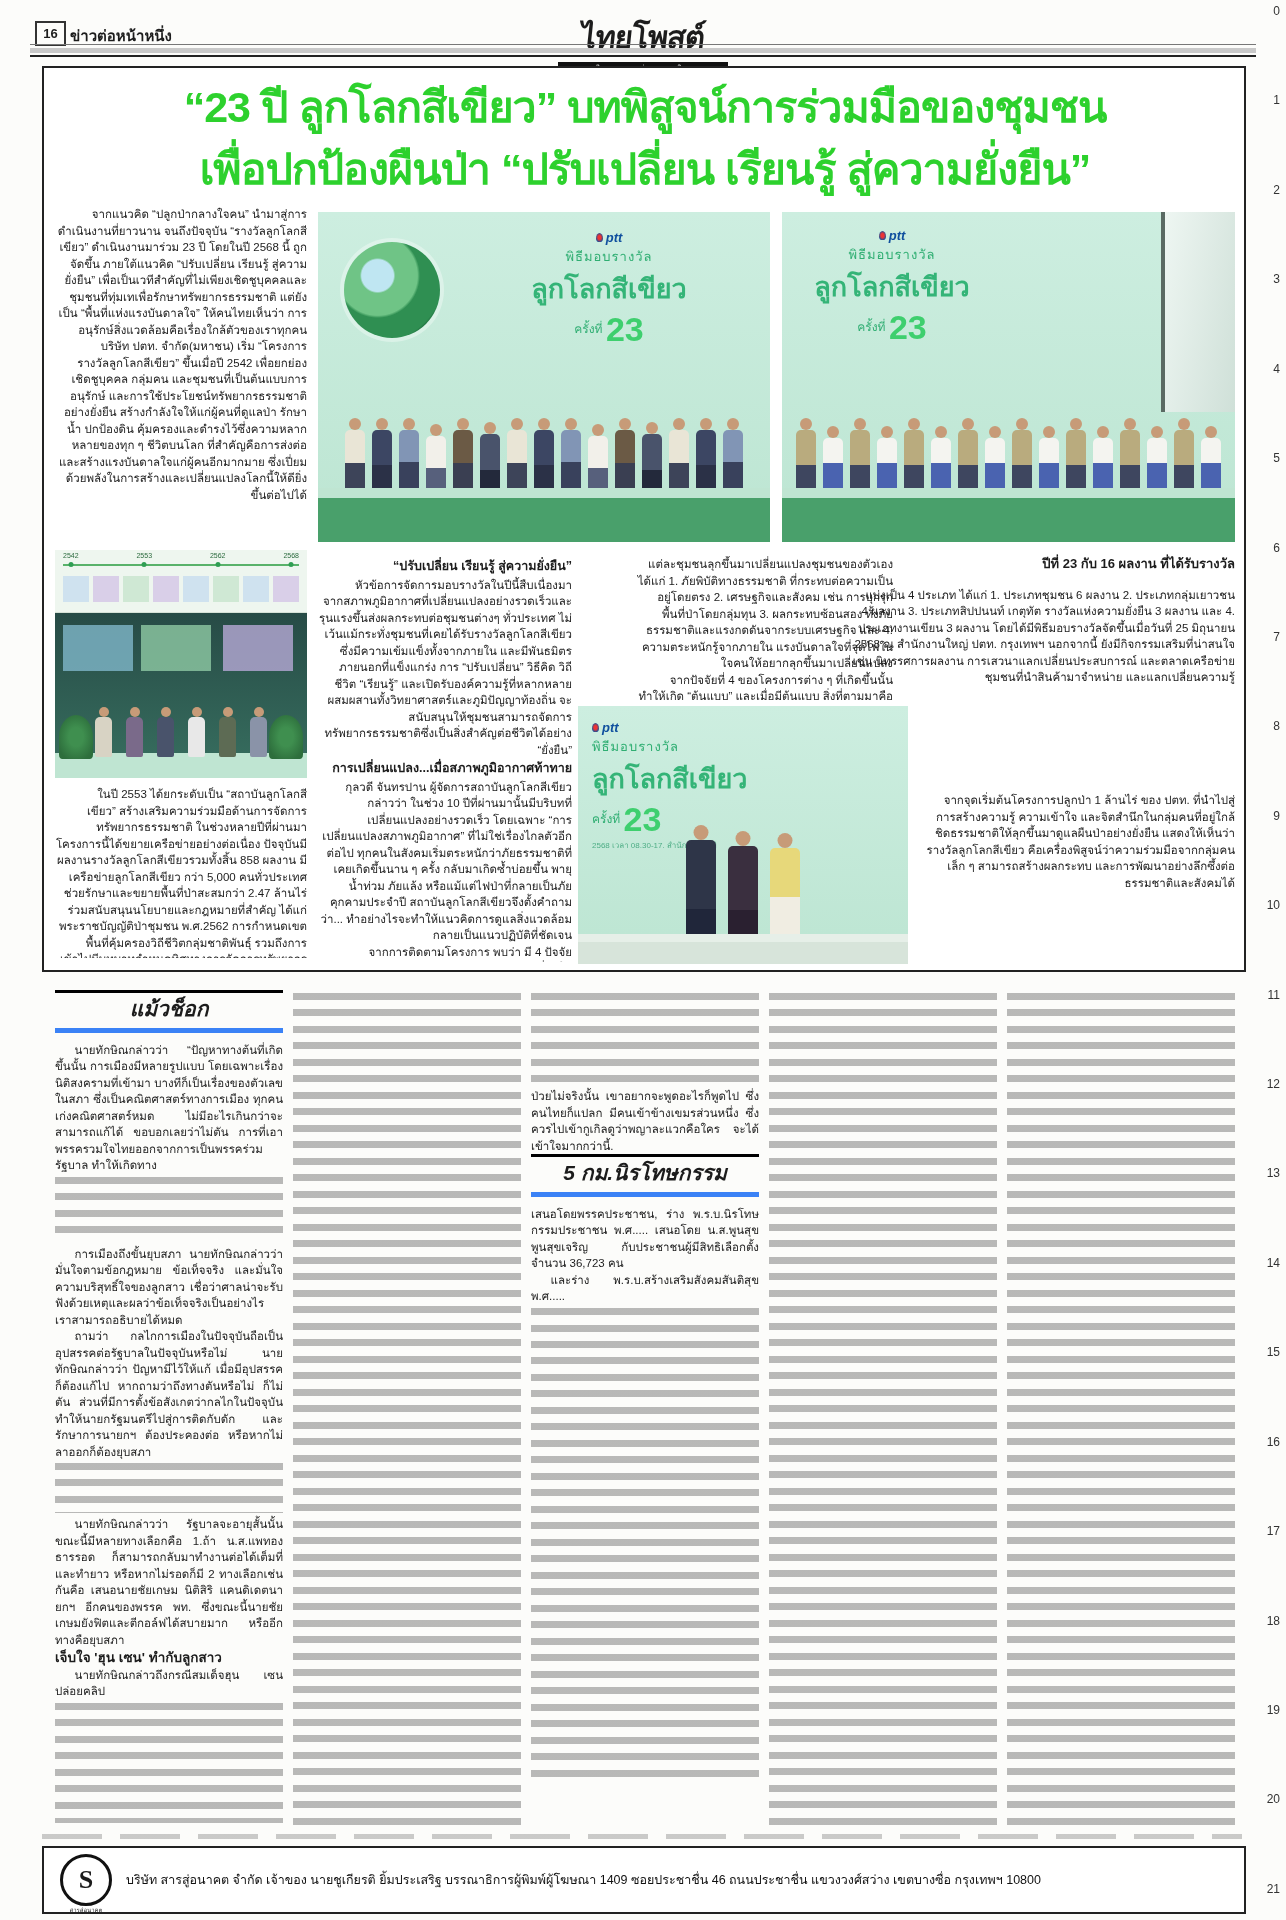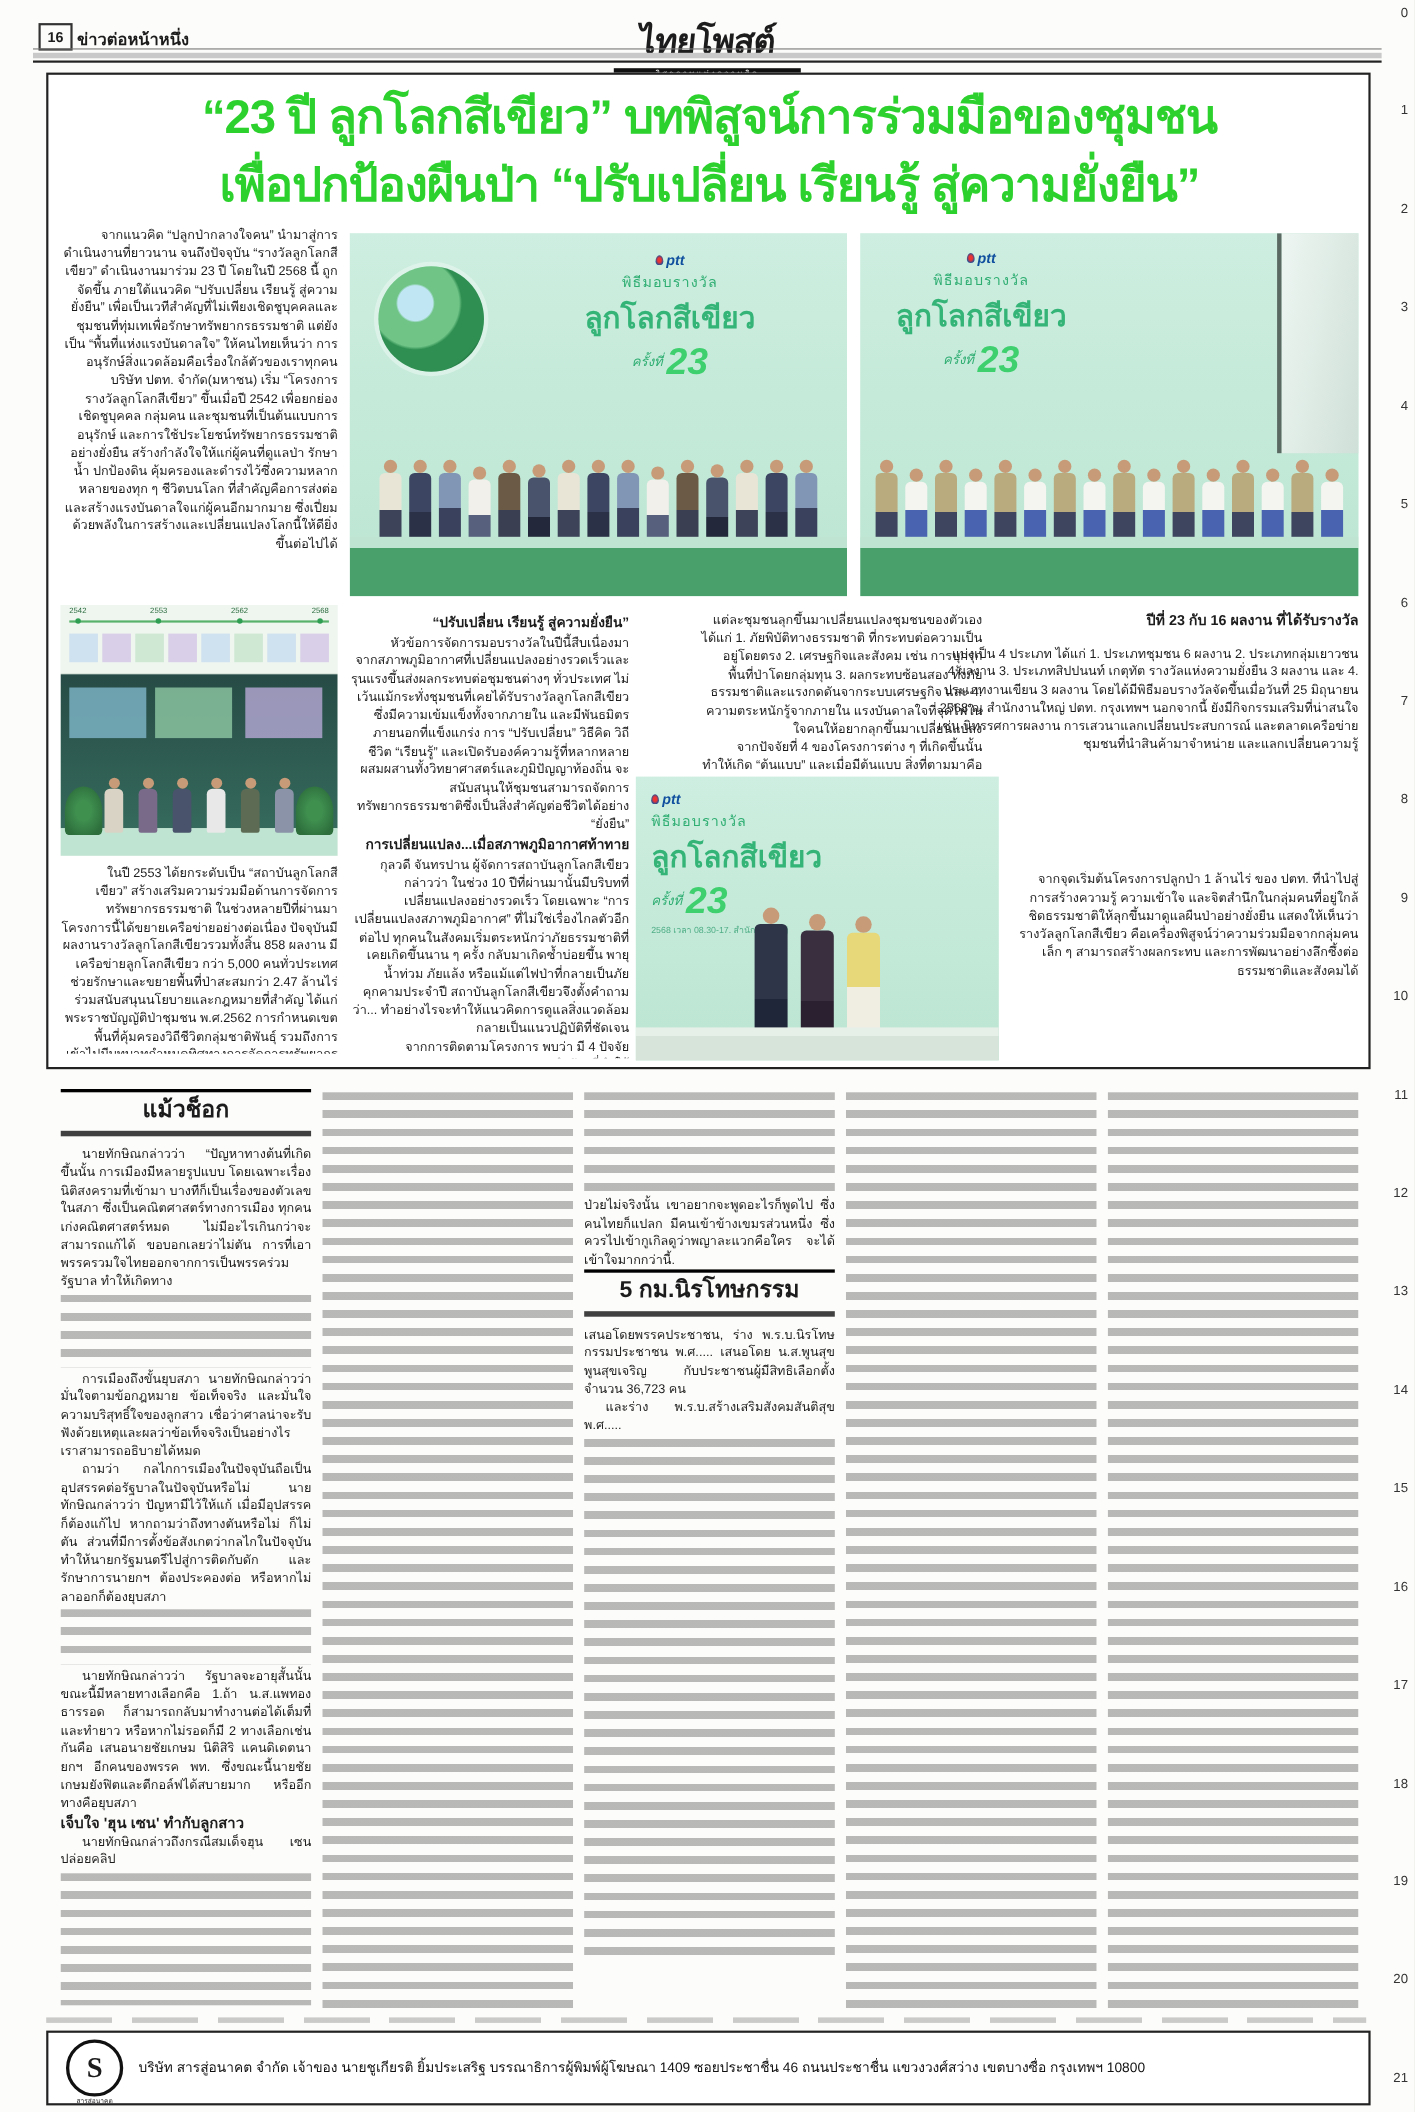--- a/index.html
+++ b/index.html
@@ -47,21 +47,21 @@
   .photoC{left:578px;top:706px;width:330px;height:258px;}
   .floor{position:absolute;left:0;right:0;bottom:0;height:54px;
          background:linear-gradient(#bfe5d2 0 10px,#49a06b 10px 100%);}
   .photoC .floor{height:30px;background:linear-gradient(#e6efe8 0 8px,#d7e4da 8px 100%);}
   .banner{position:absolute;text-align:center;color:#2fae72;}
   .banner .ptt{font-style:italic;font-weight:900;color:#0f4f9e;font-size:13px;}
   .banner .flame{display:inline-block;width:7px;height:9px;border-radius:50% 50% 50% 50%/60% 60% 40% 40%;
                  background:radial-gradient(#e33 30%,#16509b 75%);margin-right:3px;}
   .banner .b1{font-size:13px;letter-spacing:1px;}
   .banner .b2{font-size:27px;font-weight:bold;letter-spacing:0;color:#34b477;}
-  .banner .b3{font-size:12px;font-style:italic;}
+  .banner .b3{font-size:12px;}
   .banner .b3 .num{font-size:34px;font-weight:900;color:#3ecf6e;vertical-align:middle;}
   .banner .date{font-size:8px;color:#4fae86;}
   .globe{position:absolute;left:26px;top:30px;width:96px;height:96px;border-radius:50%;
          background:radial-gradient(circle at 35% 35%,#bfe6f2 0 18%,#6fc486 20% 45%,#2f8f52 48% 75%,#1f6e3d 78%);
          box-shadow:0 0 0 4px rgba(255,255,255,.35);}
   .glass{position:absolute;right:0;top:0;width:70px;height:200px;background:linear-gradient(100deg,#eef6f2,#cfe0d8);
          border-left:4px solid #5a6a63;}
 
   .crowd{position:absolute;left:0;right:0;bottom:48px;display:flex;justify-content:center;
          align-items:flex-end;gap:7px;}
@@ -108,22 +108,22 @@
   .crowd.d .pp:nth-child(5){background:#5d6b54;} .crowd.d .pp:nth-child(6){background:#8a93a8;}
   .plant{position:absolute;bottom:20px;width:34px;height:44px;border-radius:50% 50% 10% 10%;
          background:radial-gradient(#3f8f4f 30%,#2d6e3c 80%);}
   .plant.l{left:4px;} .plant.r{right:4px;}
 
   
   .bcol{position:absolute;top:990px;width:228px;height:842px;font-size:11.5px;line-height:16.5px;
         text-align:justify;overflow:hidden;}
   .bcol p{margin:0;text-indent:1.7em;}
   .bc1{left:55px;} .bc2{left:293px;} .bc3{left:531px;} .bc4{left:769px;} .bc5{left:1007px;}
-  .headbox{border-top:3px solid #000;border-bottom:5px solid #404040;text-align:center;
-           font-size:21px;font-weight:bold;padding:8px 0 10px;margin-bottom:9px;}
+  .headbox{border-top:3px solid #000;border-bottom:5px solid #3b82f6;text-align:center;
+           font-size:21px;font-weight:bold;padding:8px 0 10px;margin-bottom:9px;font-style:italic;}
   .subhead{font-weight:bold;font-size:13.5px;text-indent:0 !important;margin-top:2px !important;}
   .greek{background:repeating-linear-gradient(#4a4a4a 0 7px,transparent 7px 16.5px);
          opacity:.38;margin:3px 0;}
   .toppara{text-indent:0 !important;}
 
   
   .footer{position:absolute;left:42px;top:1846px;width:1200px;height:64px;border:2px solid #222;
           background:#fff;display:flex;align-items:center;}
   .pub-logo{width:46px;height:46px;border:3px solid #111;border-radius:50%;margin:0 14px 0 16px;
             display:flex;align-items:center;justify-content:center;font-weight:900;font-size:26px;

